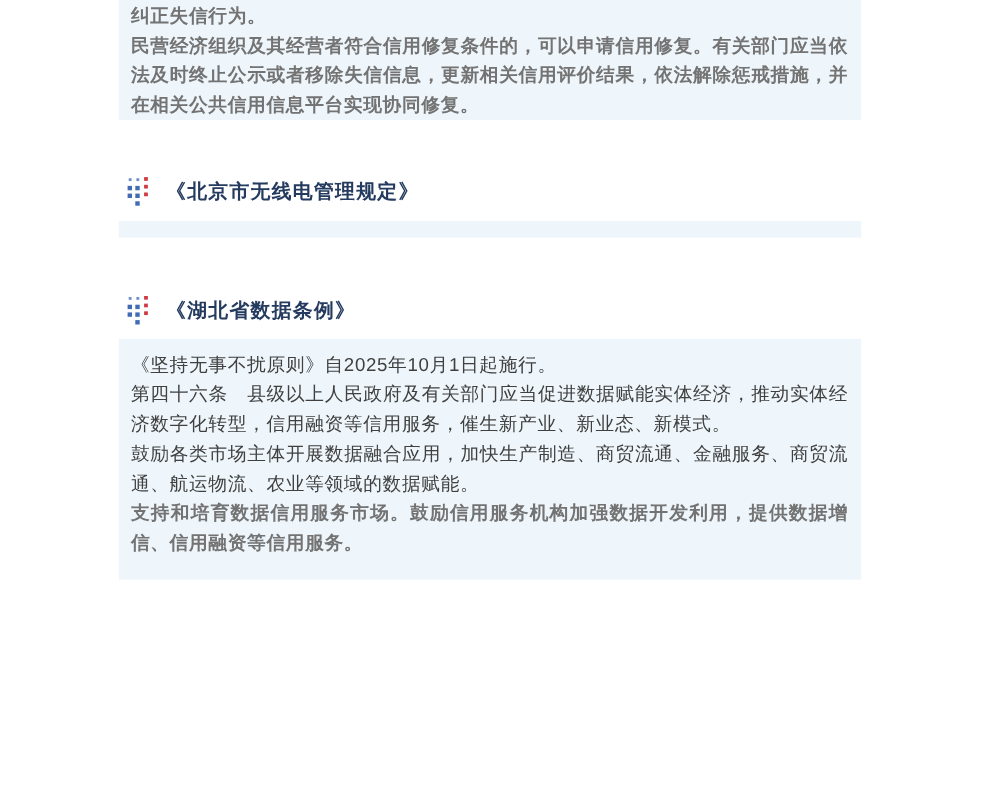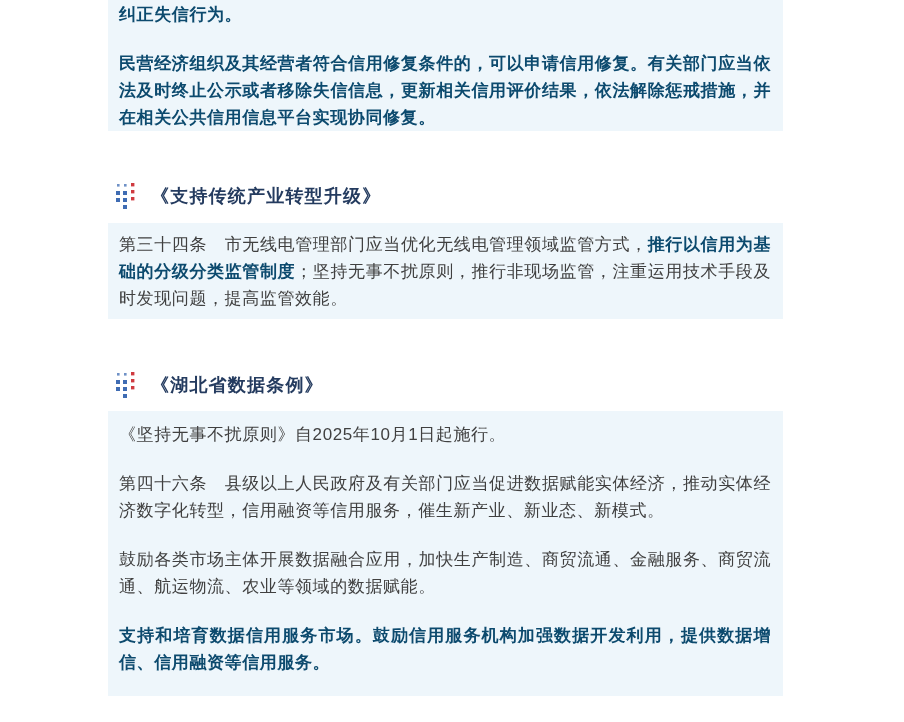--- a/index.html
+++ b/index.html
@@ -20,23 +20,23 @@
   }
   p {
     margin: 0;
     font-size: 17px;
     line-height: 27px;
     letter-spacing: 0.6px;
     color: #404040;
     text-align: justify;
     text-justify: inter-ideograph;
   }
-  p + p { margin-top: 22px; }
+  p + p { }
   .hl {
-    color: #0c4a6e;
+    color: #737373;
     font-weight: bold;
   }
   .hl-box {
     background: #eef6fb;
   }
   .box-top    { padding: 1px 12px 0 11px; }
   .box-mid    { margin-top: 13px; padding: 8px 12px 7px 11px; }
   .box-bottom { margin-top: 12px; padding: 10px 12px 20px 11px; }
   .heading {
     display: flex;
@@ -71,25 +71,24 @@
       <rect x="10" y="1" width="2.6" height="2.6" fill="#3f6cb3" opacity="0.75"></rect>
       <rect x="17" y="0" width="3.4" height="3.4" fill="#cf3a40"></rect>
       <rect x="2" y="8" width="4" height="4" fill="#3f6cb3"></rect>
       <rect x="9" y="8" width="4" height="4" fill="#3f6cb3"></rect>
       <rect x="17" y="7" width="3.4" height="3.4" fill="#cf3a40"></rect>
       <rect x="2" y="15" width="4" height="4" fill="#3f6cb3"></rect>
       <rect x="9" y="15" width="4" height="4" fill="#3f6cb3"></rect>
       <rect x="17" y="14" width="3.4" height="3.4" fill="#cf3a40"></rect>
       <rect x="9" y="22" width="4" height="4" fill="#3f6cb3"></rect>
     </svg>
-    <span class="heading-text">《支持传统产业转型升级》</span>
+    <span class="heading-text">《北京市无线电管理规定》</span>
   </div>
 
   <div class="hl-box box-mid">
-    <p><span>第三十四条　市无线电管理部门应当优化无线电管理领域监管方式，</span><span class="hl">推行以信用为基础的分级分类监管制度</span><span>；坚持无事不扰原则，推行非现场监管，注重运用技术手段及时发现问题，提高监管效能。</span></p>
   </div>
 
   <div class="heading heading-2">
     <svg class="dots-icon" width="22" height="27" viewBox="0 0 22 27" xmlns="http://www.w3.org/2000/svg">
       <rect x="3" y="1" width="2.6" height="2.6" fill="#3f6cb3" opacity="0.75"></rect>
       <rect x="10" y="1" width="2.6" height="2.6" fill="#3f6cb3" opacity="0.75"></rect>
       <rect x="17" y="0" width="3.4" height="3.4" fill="#cf3a40"></rect>
       <rect x="2" y="8" width="4" height="4" fill="#3f6cb3"></rect>
       <rect x="9" y="8" width="4" height="4" fill="#3f6cb3"></rect>
       <rect x="17" y="7" width="3.4" height="3.4" fill="#cf3a40"></rect>

